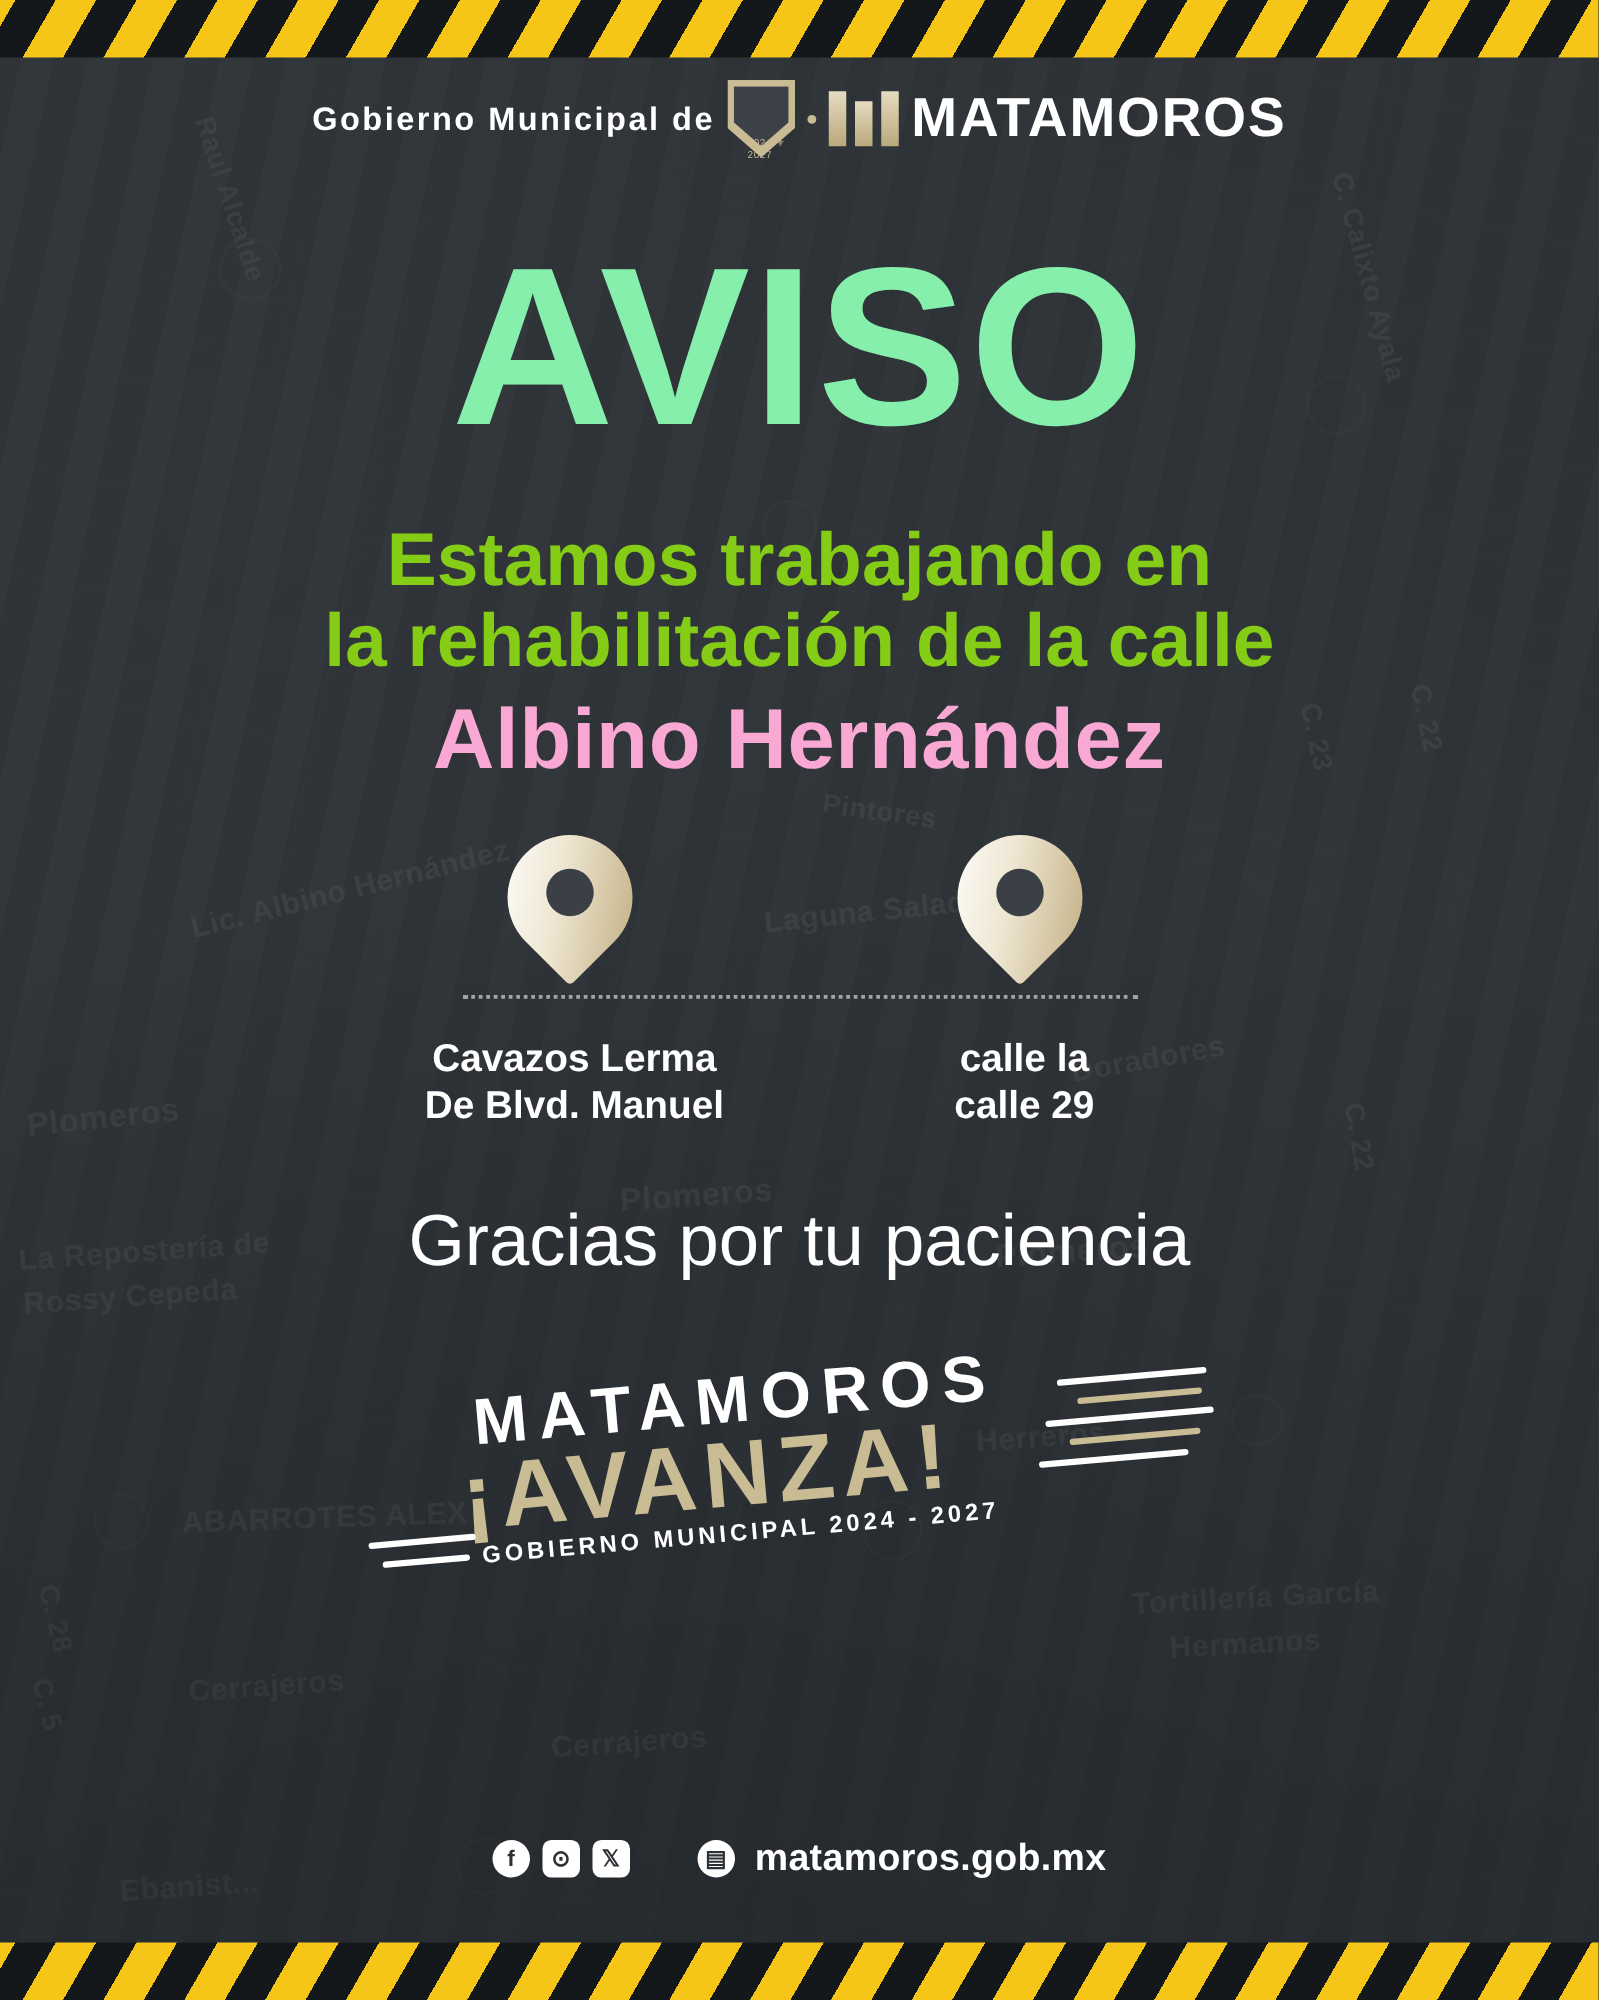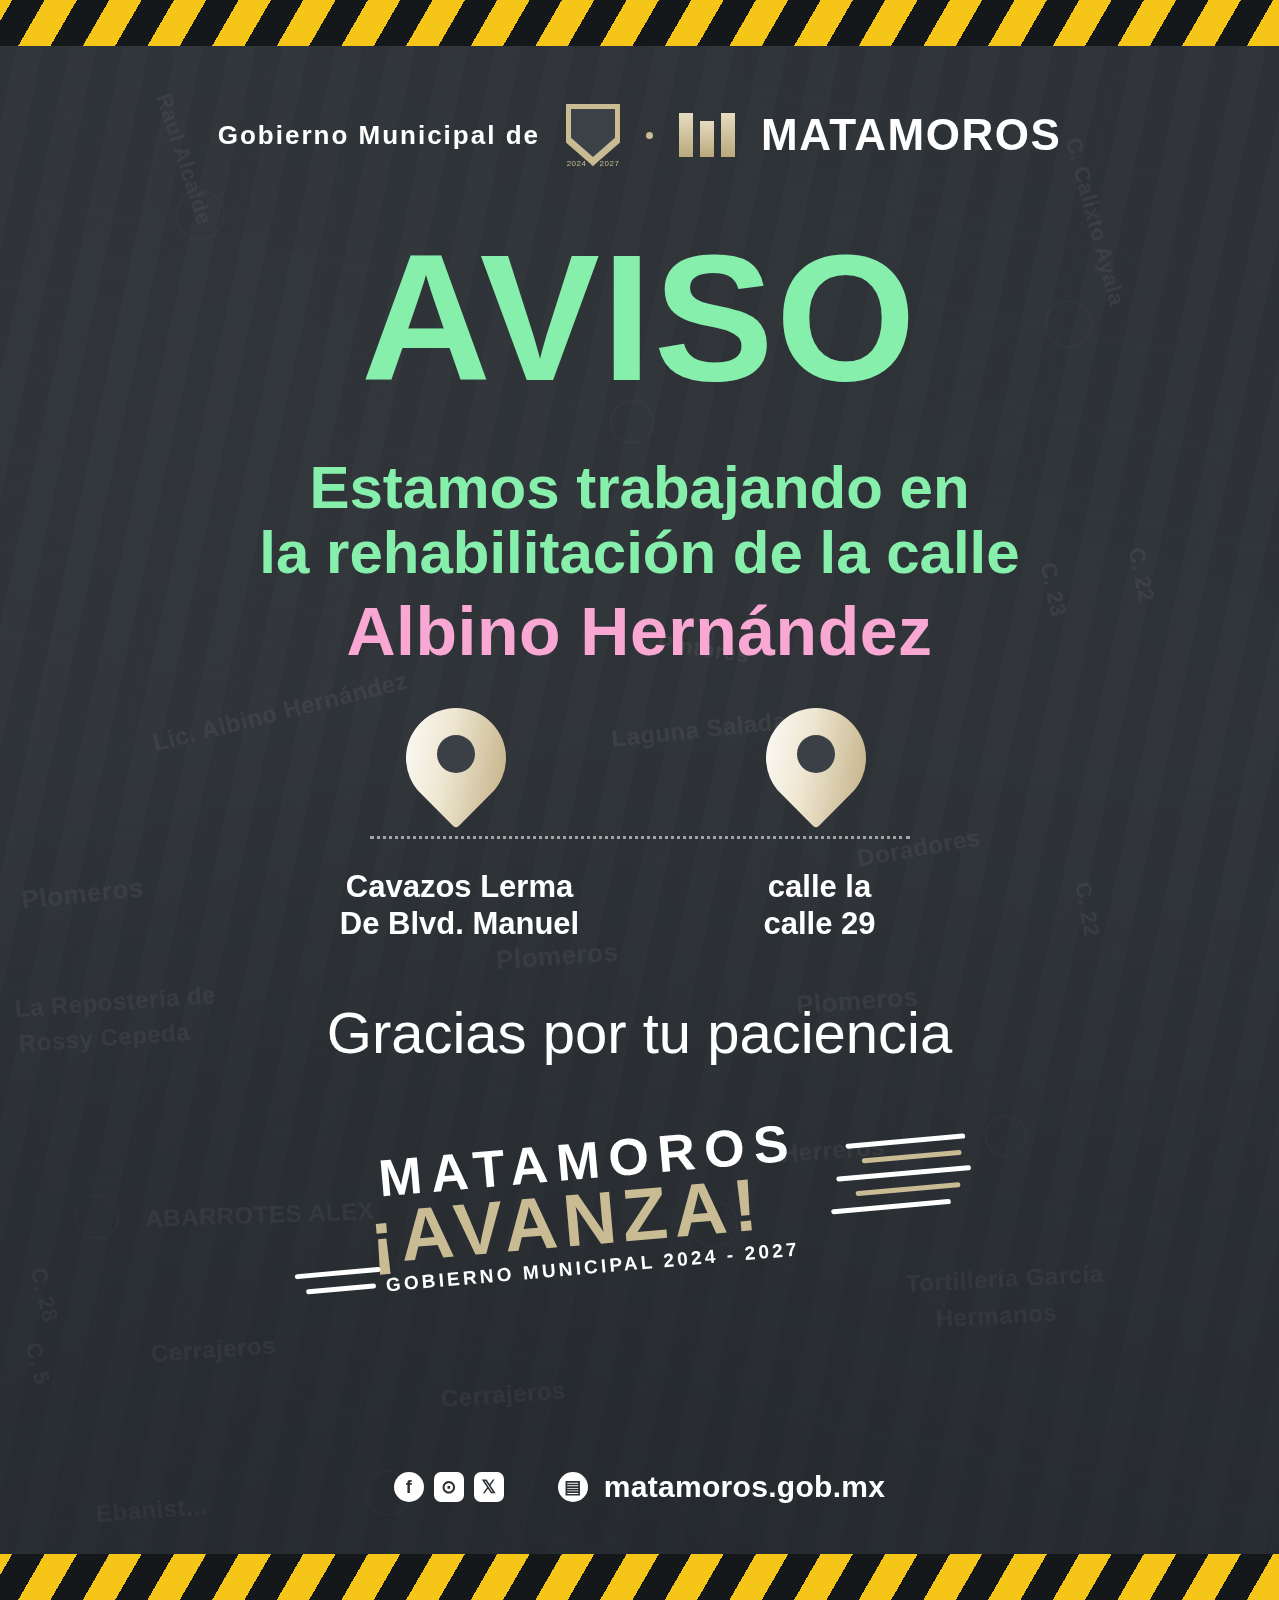--- a/index.html
+++ b/index.html
@@ -94,24 +94,24 @@
   .content {
     position: absolute;
     inset: 0;
     z-index: 20;
     display: flex;
     flex-direction: column;
     align-items: center;
   }
 
   .gov-header {
-    margin-top: 104px;
-    display: flex;
-    align-items: center;
-    gap: 26px;
+    margin-top: 64px;
+    display: flex;
+    align-items: center;
+    gap: 10px;
   }
   .gov-header .pretext {
     color: #ffffff;
     font-size: 26px;
     font-weight: 600;
     letter-spacing: 2.0px;
   }
   .crest {
     width: 54px;
     height: 62px;
@@ -125,22 +125,21 @@
   }
   .crest .shield-in {
     position: absolute;
     left: 5px; right: 5px; top: 5px; bottom: 9px;
     background: #3c4147;
     clip-path: polygon(0 0, 100% 0, 100% 60%, 50% 100%, 0 60%);
   }
   .crest .yr {
     position: absolute;
     bottom: -2px;
-    left: 0; right: 0;
-    text-align: center;
+    left: 16px; right: 0;
     color: #c9bb93;
     font-size: 8px;
     letter-spacing: 0.5px;
   }
   .dot-sep {
     width: 7px; height: 7px;
     border-radius: 50%;
     background: #c9bb93;
   }
   .mono-logo {
@@ -168,21 +167,21 @@
     margin-top: 62px;
     color: #86efac;
     font-size: 180px;
     font-weight: 800;
     letter-spacing: 2px;
     line-height: 1;
   }
 
   .headline {
     margin-top: 48px;
-    color: #86efac;
+    color: #84cc16;
     font-size: 60px;
     font-weight: 700;
     line-height: 1.08;
     text-align: center;
     max-width: 930px;
   }
   .street-name {
     margin-top: 6px;
     color: #f9a8d4;
     font-size: 68px;

